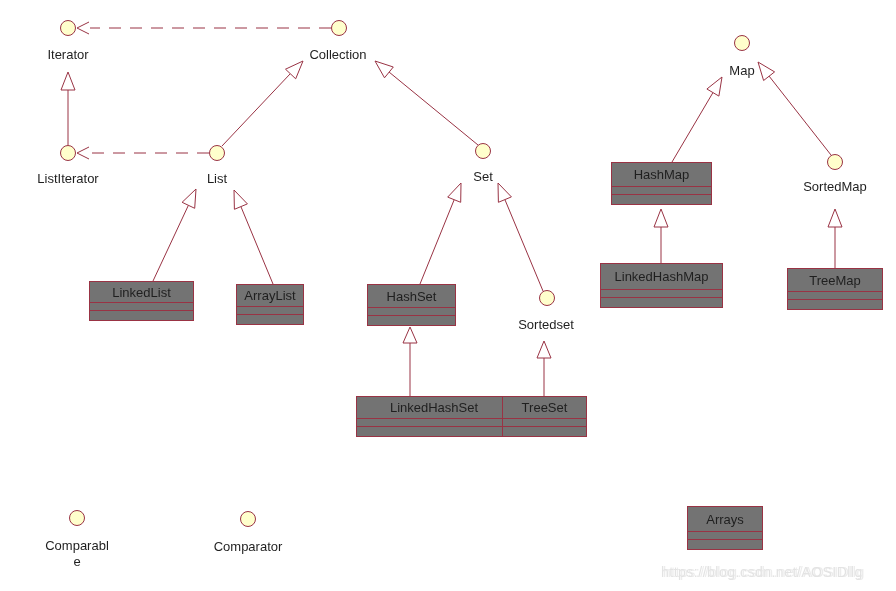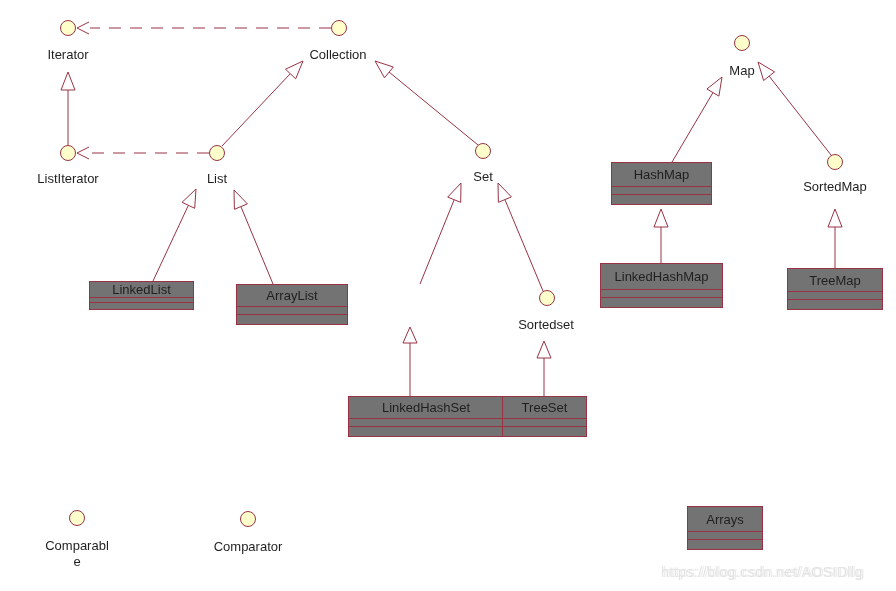--- a/index.html
+++ b/index.html
@@ -170,34 +170,39 @@
   <div class="iface-label" style="left:483px;top:169px">Set</div>
   <div class="iface-label" style="left:546px;top:317px">Sortedset</div>
   <div class="iface-label" style="left:742px;top:63px">Map</div>
   <div class="iface-label" style="left:835px;top:179px">SortedMap</div>
   <div class="iface-label" style="left:77px;top:538px">
     <div>Comparabl</div>
     <div>e</div>
   </div>
   <div class="iface-label" style="left:248px;top:539px">Comparator</div>
 
-  <div class="uml-class" style="left:89px;top:281px;width:105px;height:29px">
+  <div class="uml-class" style="left:89px;top:281px;width:105px;height:40px">
     <div class="uml-title">LinkedList</div>
     <div class="uml-attrs"></div>
     <div class="uml-ops"></div>
   </div>
 
-  <div class="uml-class" style="left:236px;top:284px;width:112px;height:41px">
+  <div class="uml-class" style="left:236px;top:284px;width:68px;height:41px">
     <div class="uml-title">ArrayList</div>
     <div class="uml-attrs"></div>
     <div class="uml-ops"></div>
   </div>
 
-
-  <div class="uml-class" style="left:348px;top:396px;width:156px;height:41px">
+  <div class="uml-class" style="left:367px;top:284px;width:89px;height:42px">
+    <div class="uml-title">HashSet</div>
+    <div class="uml-attrs"></div>
+    <div class="uml-ops"></div>
+  </div>
+
+  <div class="uml-class" style="left:356px;top:396px;width:156px;height:41px">
     <div class="uml-title">LinkedHashSet</div>
     <div class="uml-attrs"></div>
     <div class="uml-ops"></div>
   </div>
 
   <div class="uml-class" style="left:502px;top:396px;width:85px;height:41px">
     <div class="uml-title">TreeSet</div>
     <div class="uml-attrs"></div>
     <div class="uml-ops"></div>
   </div>

